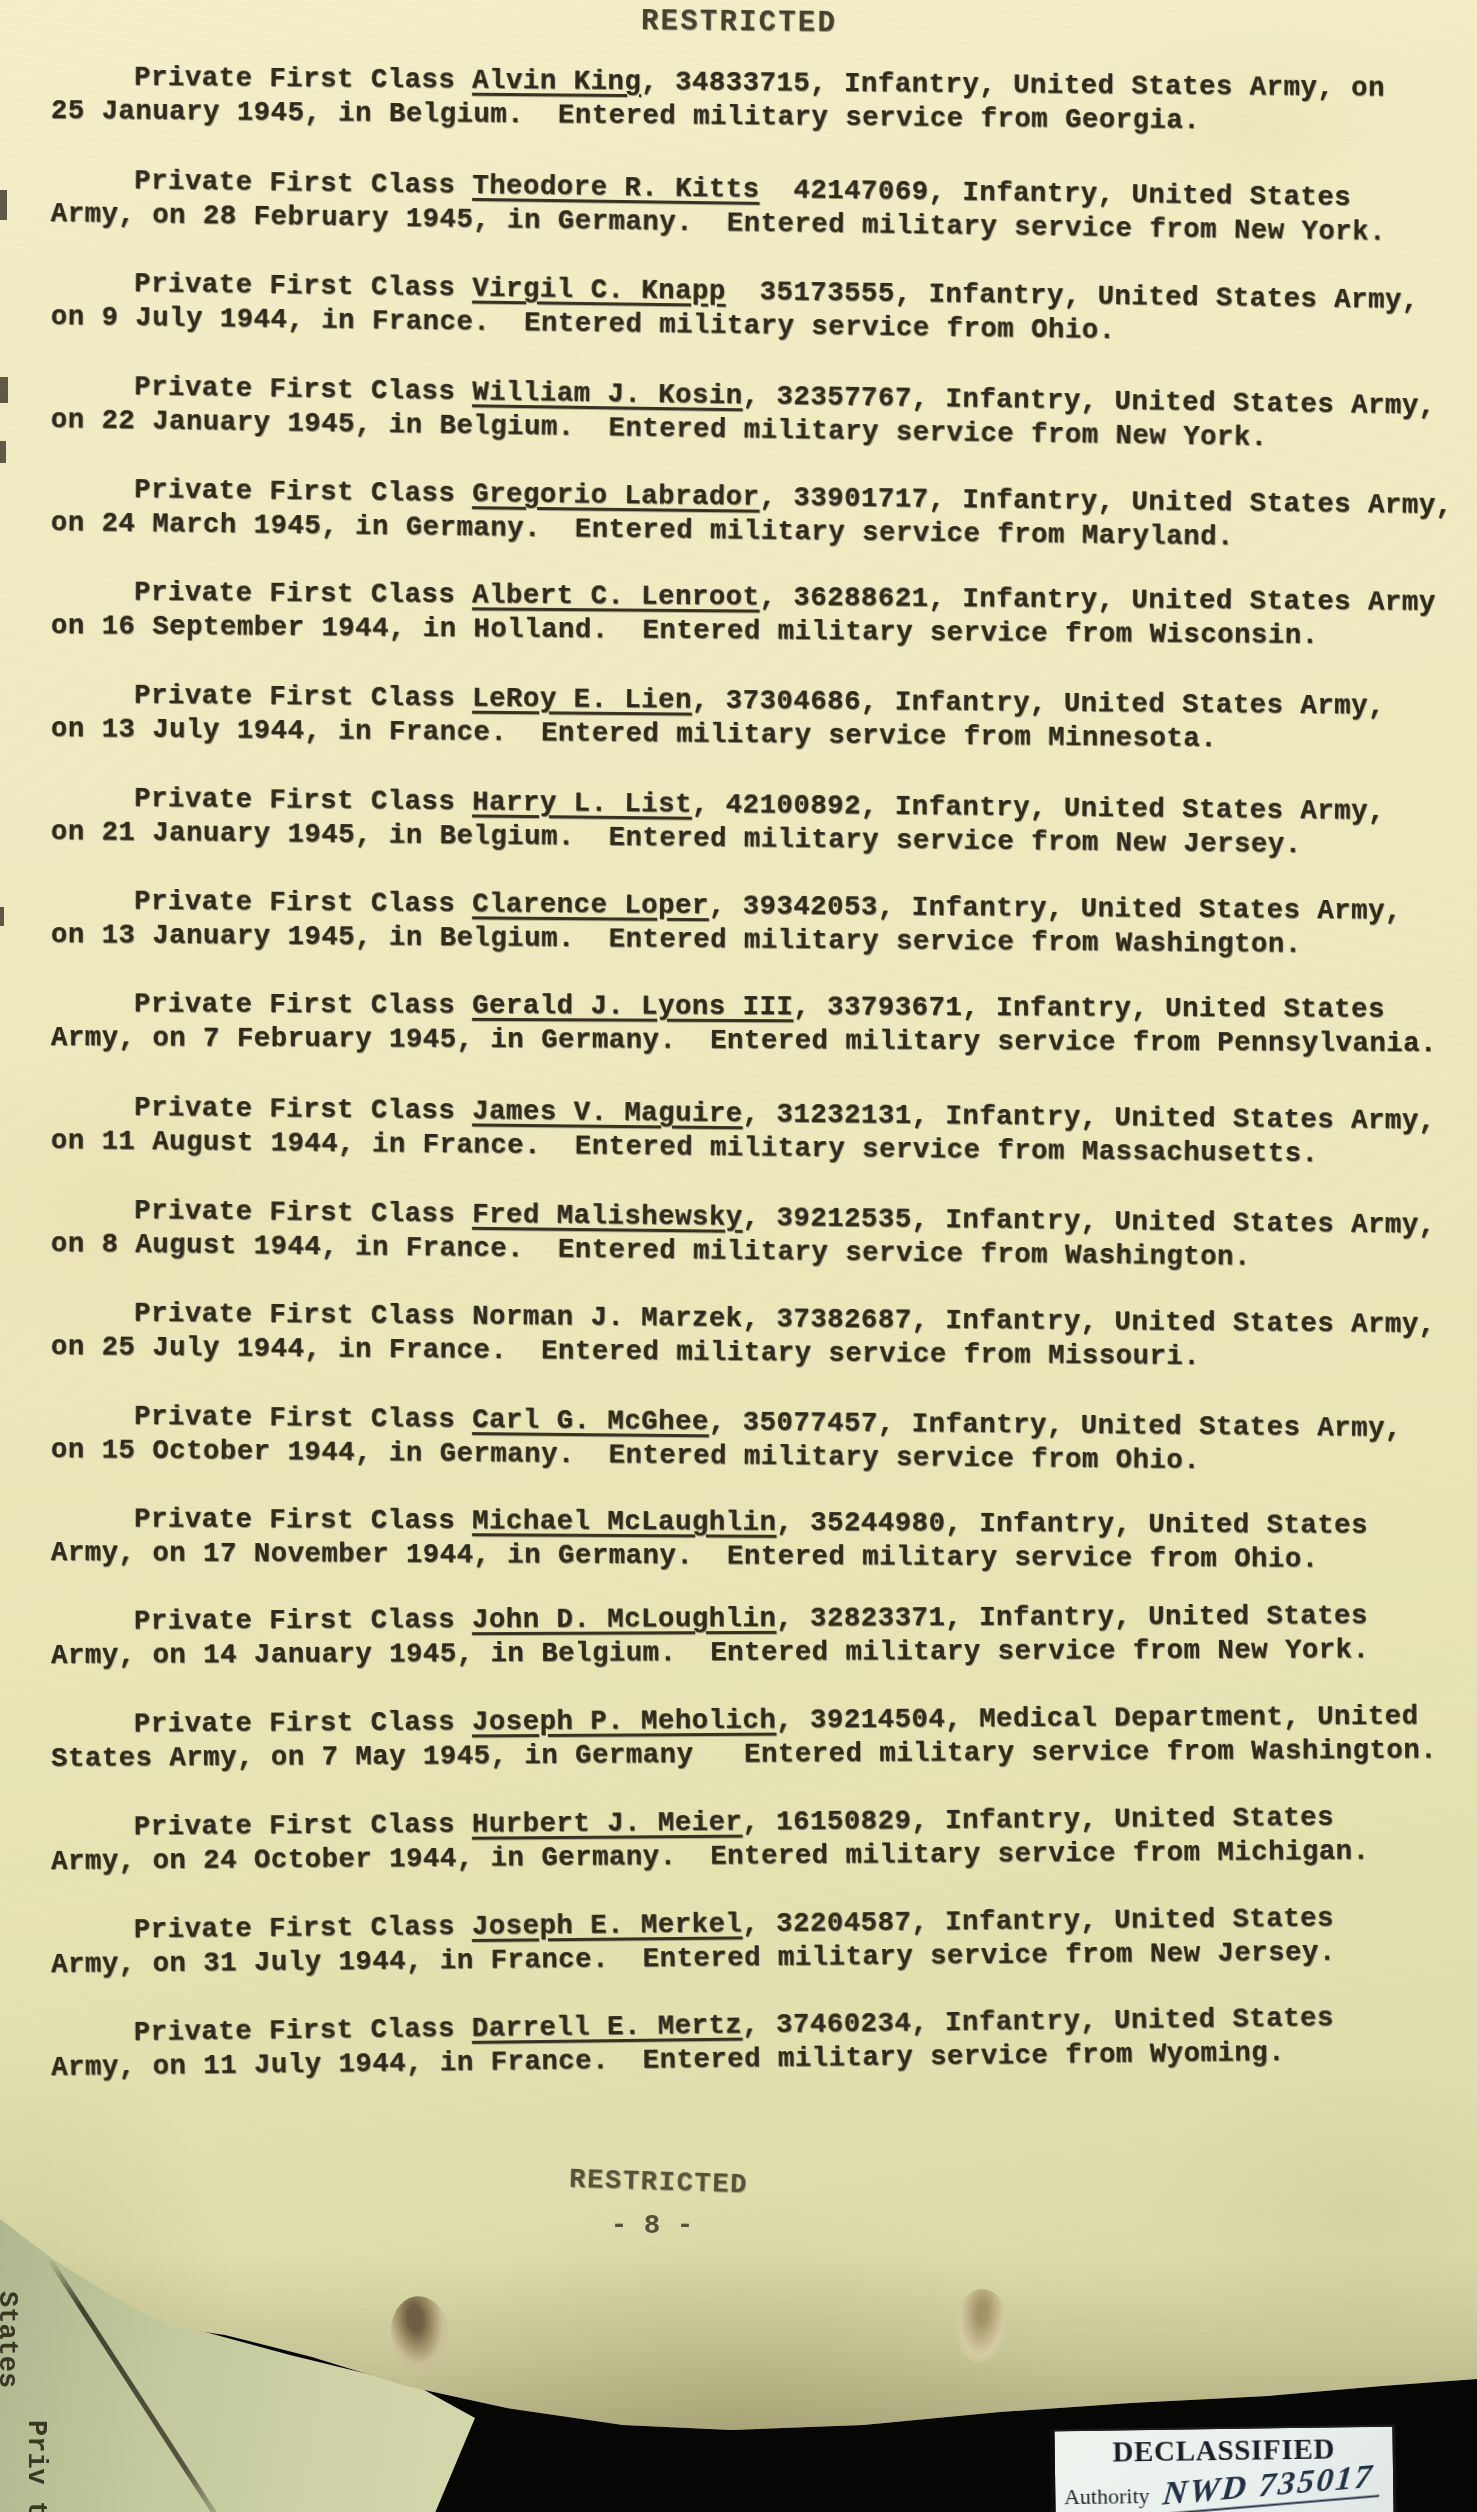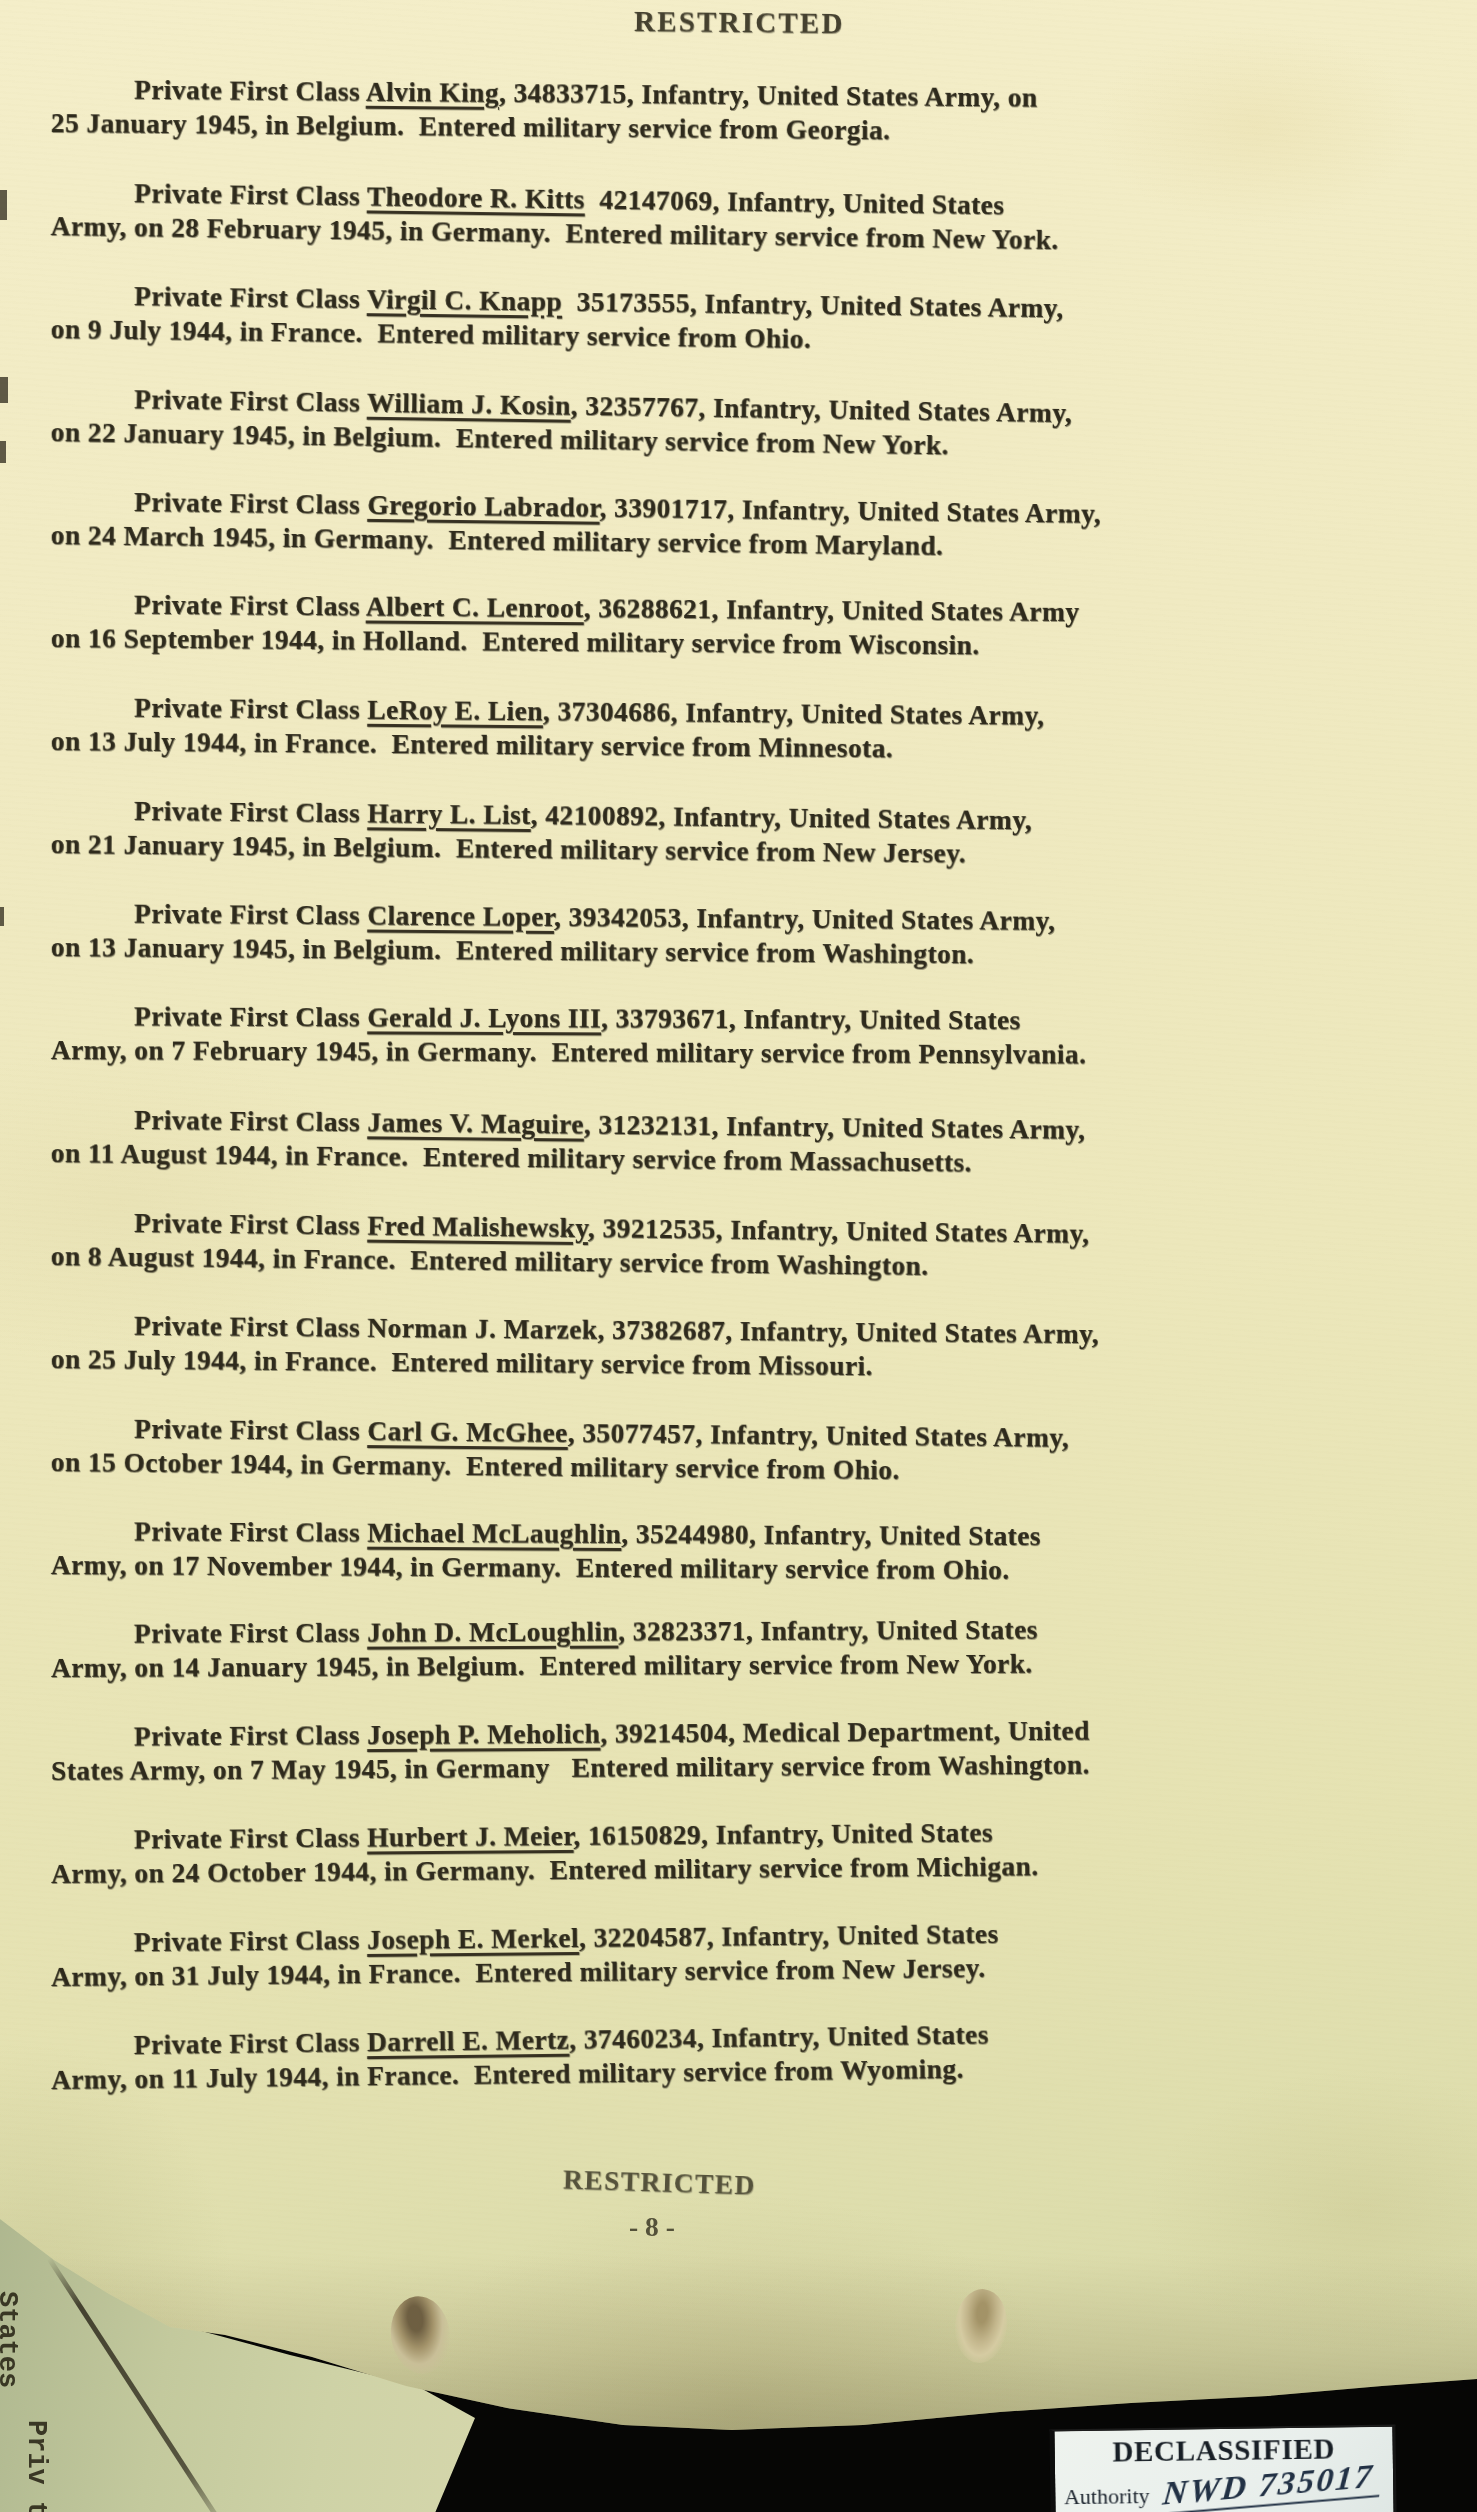--- a/index.html
+++ b/index.html
@@ -29,21 +29,20 @@
   .frag-b { left:51px;  top:238px; }
 
   
   .page {
     position:absolute; left:0; top:0; width:1478px; height:2512px;
     background:linear-gradient(172deg,#f4eec9 0%,#f0eac2 28%,#ece7bb 52%,#e5e2b2 74%,#dadbaa 92%,#d3d6a5 100%);
     clip-path:polygon(0 0,1478px 0,
       1478px 2379px,1382px 2386px,1268px 2396px,1131px 2403px,1000px 2412px,
       863px 2425px,732px 2430px,623px 2425px,507px 2408px,406px 2386px,
       312px 2357px,225px 2335px,170px 2327px,109px 2294px,54px 2260px,0 2219px);
-    font-family:Liberation Serif, serif;
   }
   .tex {
     position:absolute; inset:0; pointer-events:none;
     background:
       radial-gradient(232px 145px at 85% 5%,rgba(214,194,124,.16),transparent 70%),
       radial-gradient(377px 232px at 8% 48%,rgba(202,187,127,.12),transparent 70%),
       radial-gradient(464px 304px at 50% 96%,rgba(142,132,82,.20),transparent 72%),
       radial-gradient(304px 203px at 92% 88%,rgba(172,162,102,.16),transparent 70%),
       radial-gradient(275px 362px at 2% 92%,rgba(150,150,95,.22),transparent 75%);
   }
@@ -58,21 +57,21 @@
 
   
   .classification {
     position:absolute; top:5.8px; left:0; width:100%; text-align:center;
   }
   .classification span {
     display:inline-block; font-size:29px; font-weight:bold; letter-spacing:2.2px;
     color:#2e2a1b; transform:rotate(.6deg); opacity:.88;
     text-shadow:0.7px 0.7px 0.7px rgba(46,42,28,.55); filter:blur(0.3px);
   }
-  .entries { position:absolute; left:51px; top:72px; width:1421px; }
+  .entries { position:absolute; left:51px; top:60px; width:1421px; }
   .entry { margin-bottom:35px; transform-origin:left center; }
   .eline {
     white-space:pre; font-size:27.5px; font-weight:700; line-height:34px;
     color:#2e2a1c; letter-spacing:0.4px;
     text-shadow:0.6px 0.6px 0.6px rgba(46,42,28,.5), -0.3px 0 0.4px rgba(46,42,28,.3);
     filter:blur(0.2px);
   }
   .l1 { padding-left:83px; }
   .uname {
     text-decoration:underline; text-decoration-thickness:2.9px;

